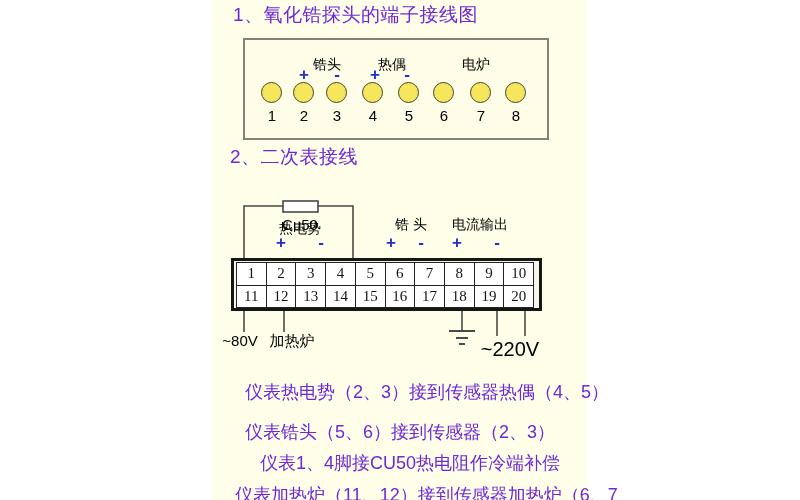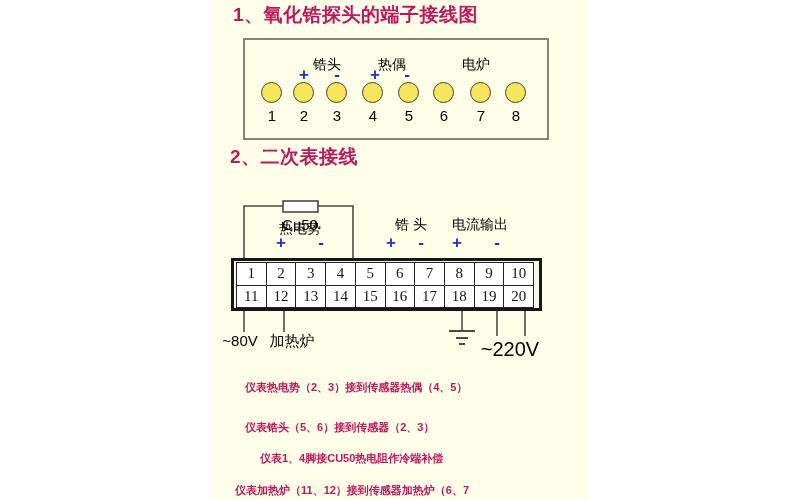--- a/index.html
+++ b/index.html
@@ -4,21 +4,21 @@
 <style>
   html,body{margin:0;padding:0;}
   body{
     width:800px;height:500px;position:relative;overflow:hidden;
     background:#ffffff;
     font-family:"Liberation Sans","DejaVu Sans",sans-serif;
   }
   .panel{position:absolute;left:212px;top:0;width:375px;height:500px;background:#fefee9;}
   .abs{position:absolute;}
   .cx{position:absolute;transform:translateX(-50%);white-space:nowrap;}
-  .magenta{color:#be185d;font-weight:bold;}
+  .magenta{color:#6d28d9;font-weight:normal;}
   .blue{color:#000000;font-weight:normal;}
   .h1{font-size:19px;letter-spacing:0.5px;}
   .lbl{font-size:14px;}
   .sign{font-size:17px;line-height:12px;color:#1f31cc;font-weight:bold;}
   .box1{
     position:absolute;left:243px;top:38px;width:306px;height:102px;
     border:2px solid #82827a;box-sizing:border-box;background:#fdfde8;
   }
   .circ{
     position:absolute;width:21px;height:21px;border-radius:50%;
@@ -29,21 +29,21 @@
     position:absolute;left:231px;top:258px;width:311px;height:53px;
     border:3px solid #161616;box-sizing:border-box;background:#f6f6ea;
     padding:1px 6px 1px 2px;
   }
   .strip-grid{display:grid;grid-template-columns:repeat(10,1fr);grid-template-rows:1fr 1fr;width:100%;height:100%;}
   .cell{
     background:#ffffff;border:1px solid #222;margin:0 -1px -1px 0;
     display:flex;align-items:center;justify-content:center;
     font-family:"Liberation Serif","DejaVu Serif",serif;font-size:15px;color:#141414;
   }
-  .note{position:absolute;font-size:11px;white-space:nowrap;}
+  .note{position:absolute;font-size:18px;white-space:nowrap;}
   svg{position:absolute;left:0;top:0;pointer-events:none;}
 </style>
 </head>
 <body>
 
 <div class="panel"></div>
 
 <div class="abs magenta h1" style="left:233px;top:2px;">1、氧化锆探头的端子接线图</div>
 
 <div class="box1"></div>

